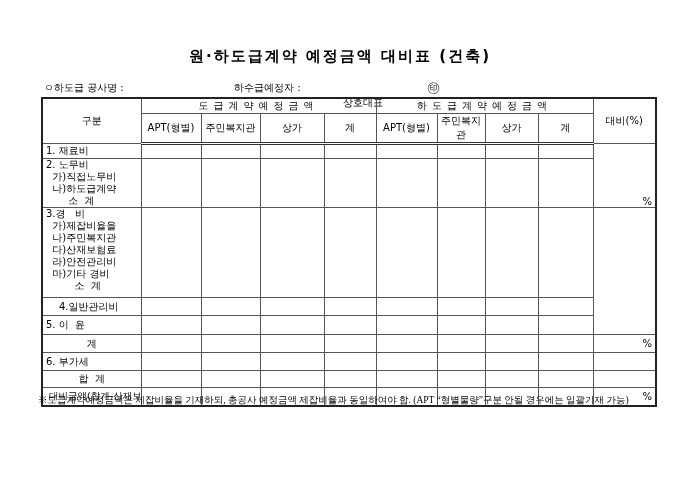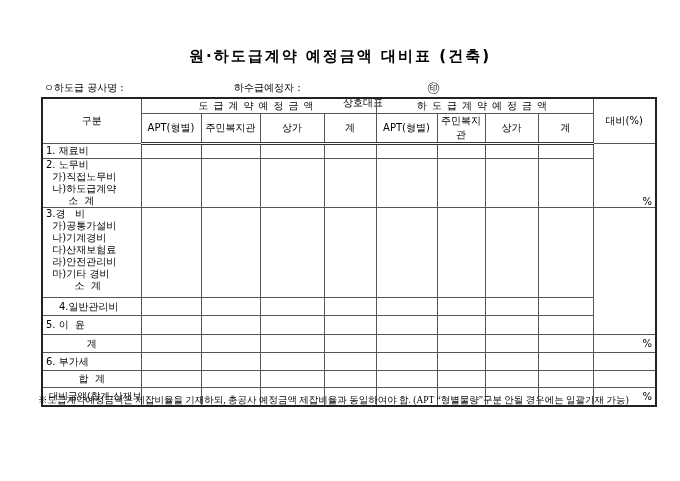--- a/index.html
+++ b/index.html
@@ -122,22 +122,22 @@
           <td></td>
       <td class="vsep"></td>
           <td></td>
       <td></td>
           <td></td>
     </tr>
 
     <tr class="r-exp">
       <td class="block">
         <span>3.경   비</span>
-        <span>  가)공통가설비</span>
-        <span>  나)기계경비</span>
+        <span>  가)제잡비율을</span>
+        <span>  나)주민복지관</span>
         <span>  다)산재보험료</span>
         <span>  라)안전관리비</span>
         <span>  마)기타 경비</span>
         <span>         소  계</span>
       </td>
       <td></td>
           <td></td>
       <td></td>
           <td></td>
       <td class="vsep"></td>

